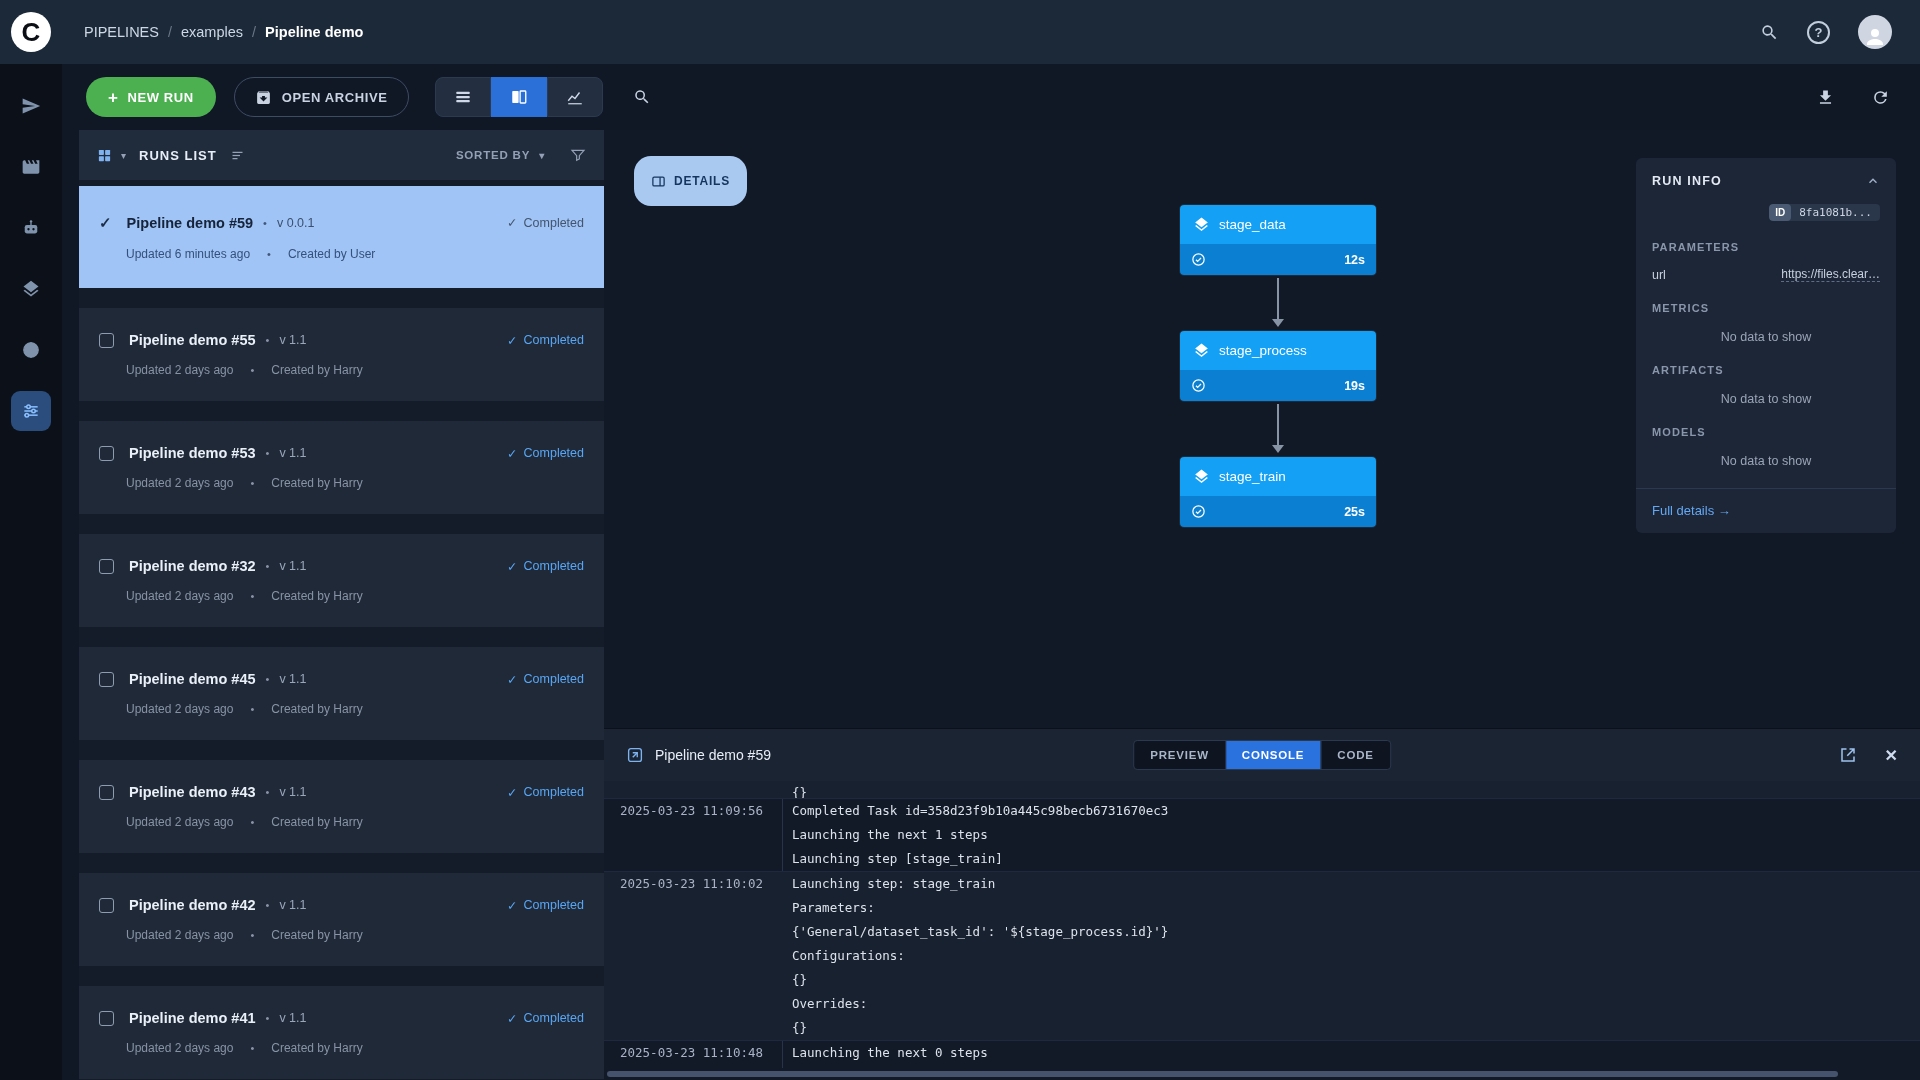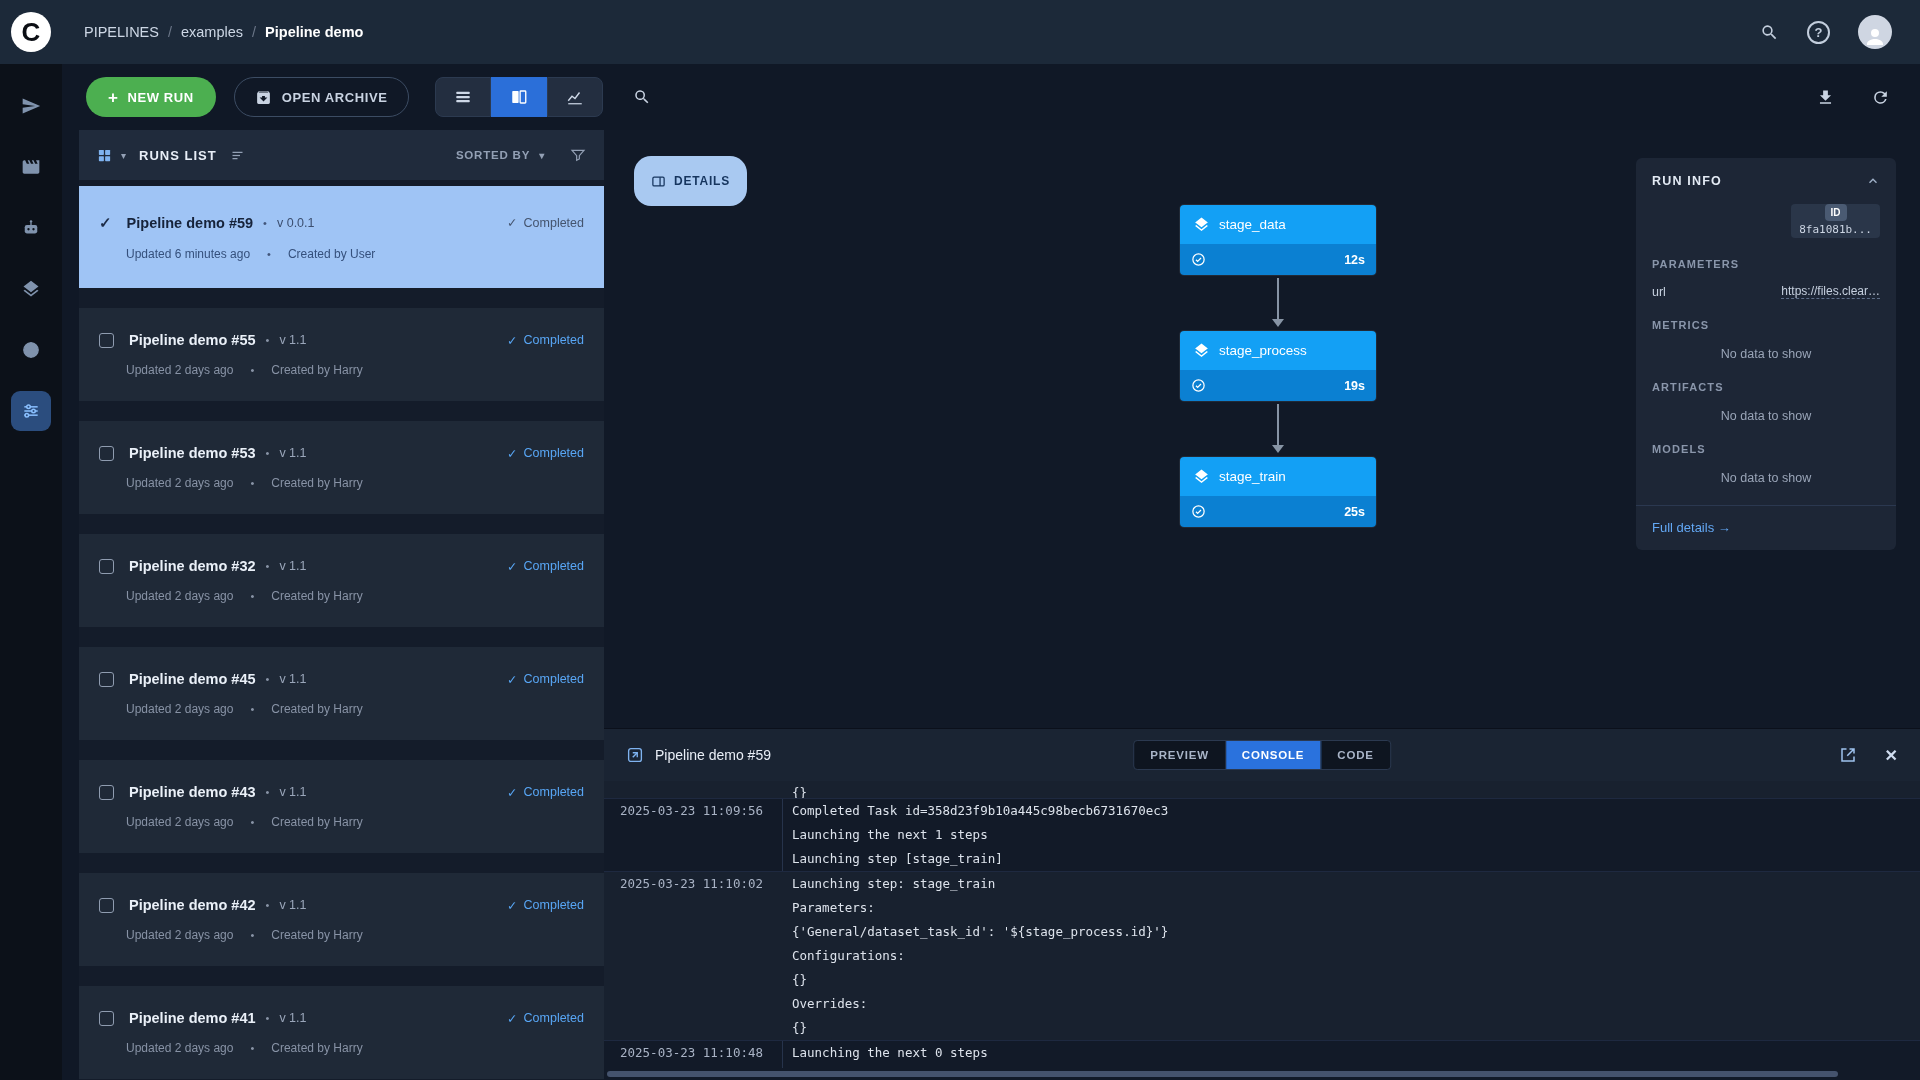--- a/index.html
+++ b/index.html
@@ -80,21 +80,21 @@
   .node-time { margin-left:auto; color:#fff; font-size:12.5px; font-weight:600; }
   .dag-arrow { height:56px; width:20px; position:relative; }
   .dag-arrow::before { content:""; position:absolute; left:9px; top:3px; width:2px; height:42px; background:#8794a5; }
   .dag-arrow::after { content:""; position:absolute; left:4px; top:44px; border-left:6px solid transparent; border-right:6px solid transparent; border-top:8px solid #8794a5; }
 
   
   .run-info { position:absolute; top:28px; right:24px; width:260px; background:#1d2636; border-radius:6px; padding:16px 16px 0; }
   .ri-header { display:flex; align-items:center; justify-content:space-between; cursor:pointer; }
   .ri-title { font-size:12.5px; font-weight:700; letter-spacing:1.2px; color:#e3eaf4; }
   .ri-id-row { margin-top:16px; display:flex; justify-content:flex-end; }
-  .ri-id { display:flex; align-items:center; background:#2a3649; border-radius:4px; overflow:hidden; cursor:pointer;flex-direction:column; }
+  .ri-id { display:flex; align-items:center; background:#2a3649; border-radius:4px; overflow:hidden; cursor:pointer; }
   .ri-id-label { background:#4a5a72; color:#fff; font-size:10px; font-weight:700; padding:3px 6px; border-radius:4px; }
   .ri-id-value { font-family:"DejaVu Sans Mono", monospace; font-size:11px; color:#cdd6e4; padding:2px 8px; }
   .ri-section-label { margin-top:20px; font-size:11px; font-weight:700; letter-spacing:1.1px; color:#8a96ab; }
   .ri-param-row { margin-top:14px; display:flex; justify-content:space-between; align-items:center; font-size:12.5px; color:#c6d0df; }
   .ri-param-value { max-width:140px; white-space:nowrap; overflow:hidden; text-overflow:ellipsis; border-bottom:1px dashed #5d6d88; font-size:12px; cursor:pointer; }
   .ri-empty { margin:16px 0 4px; text-align:center; color:#9aa5b8; font-size:12.5px; }
   .ri-footer { margin:20px -16px 0; border-top:1px solid #2b3850; padding:12px 16px 14px; }
   .ri-link { color:#63a8f5; font-size:13px; text-decoration:none; cursor:pointer; }
 
   

